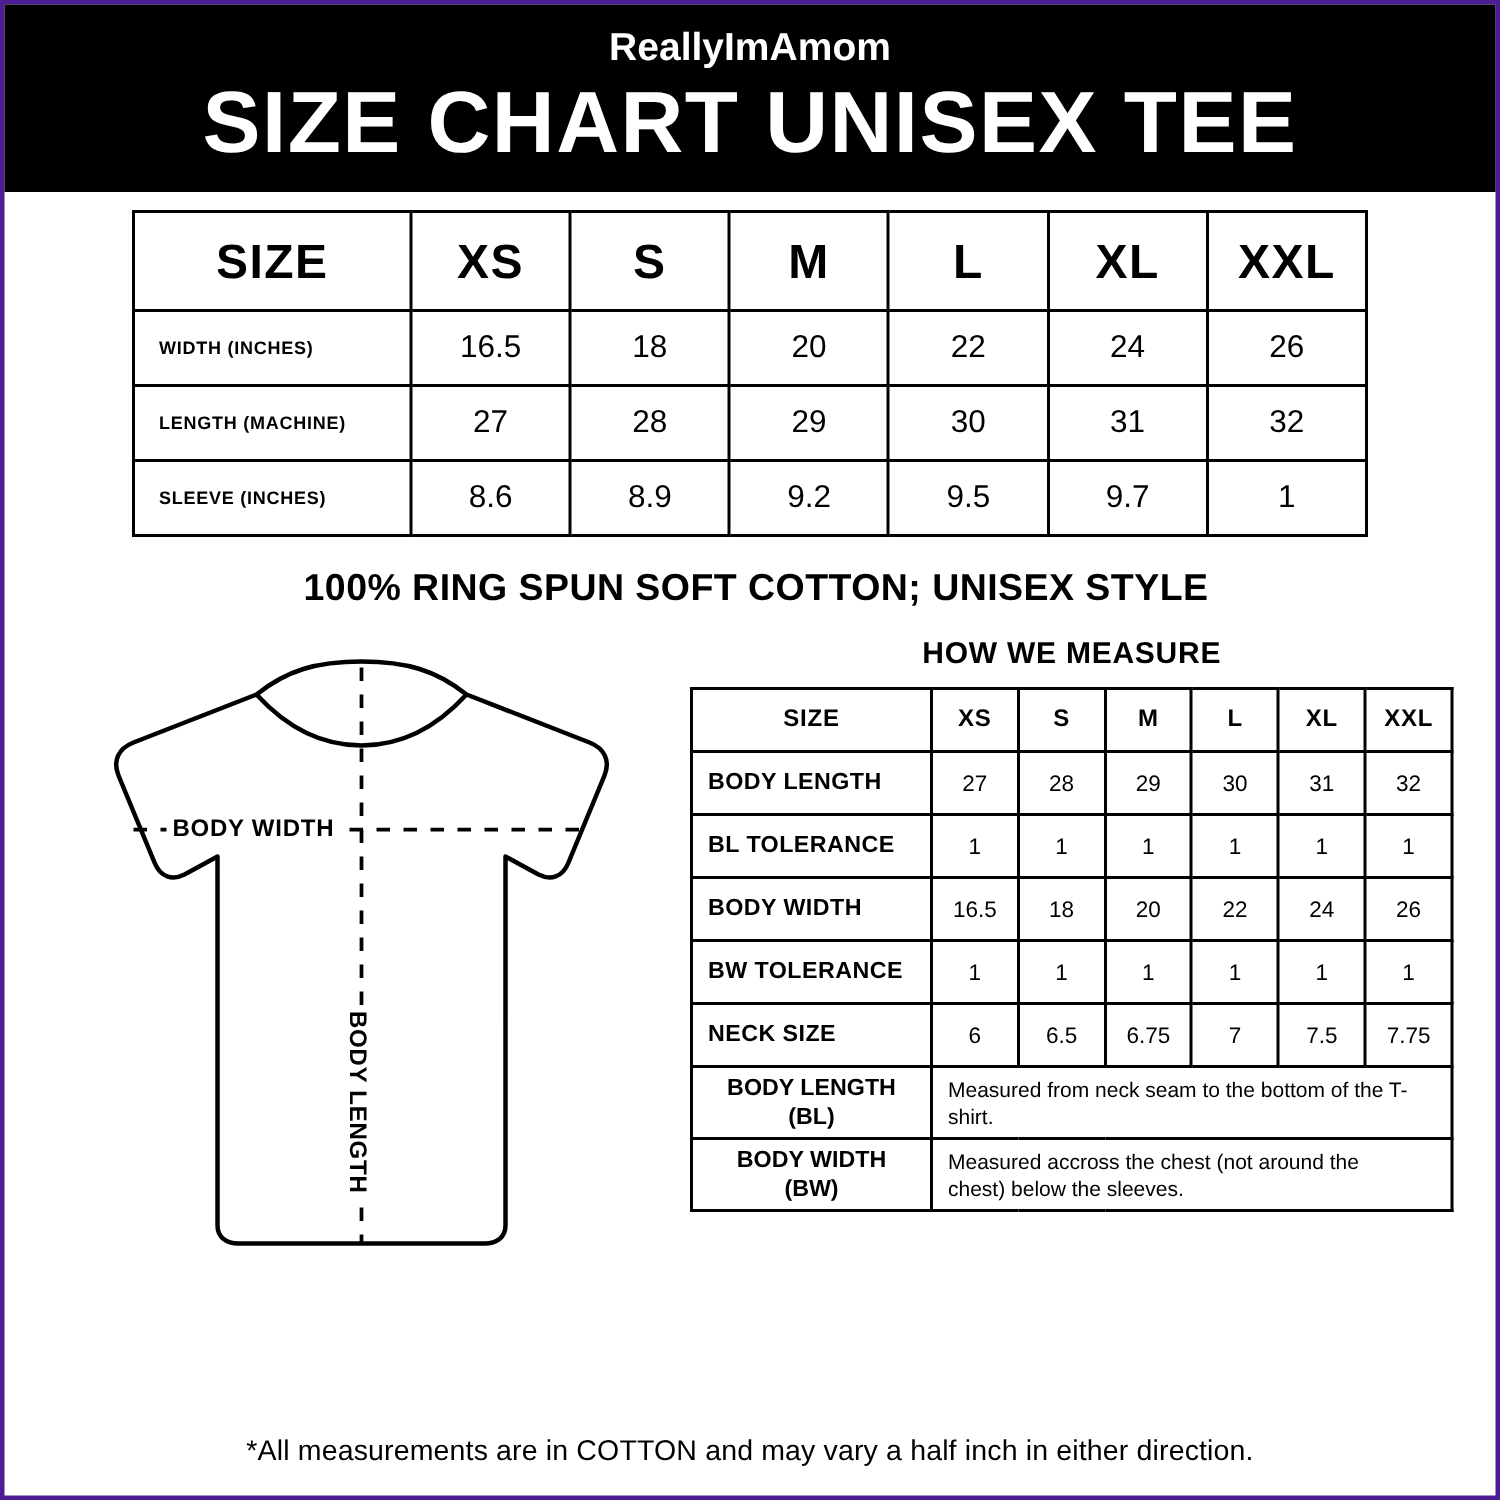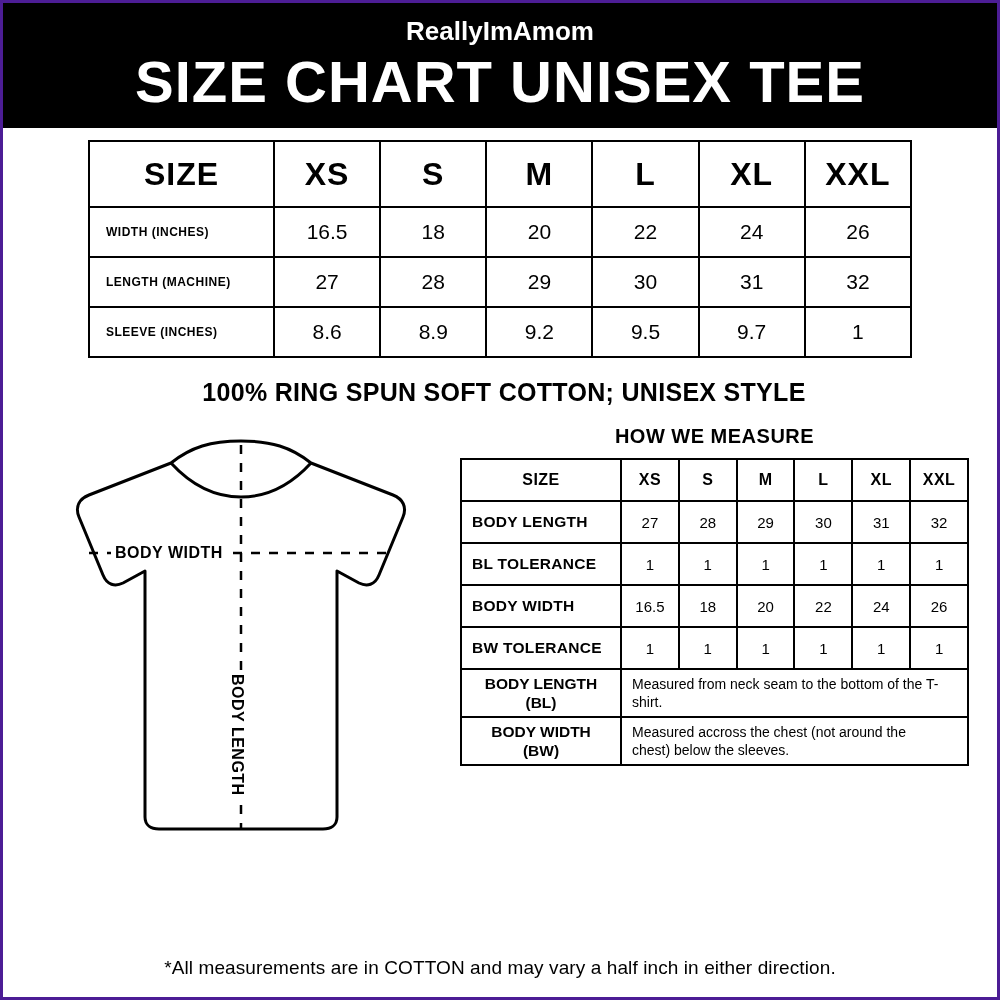--- a/index.html
+++ b/index.html
@@ -336,20 +336,29 @@
           </tr>
           <tr>
             <td class="m-label">BW TOLERANCE</td>
             <td>1</td>
             <td>1</td>
             <td>1</td>
             <td>1</td>
             <td>1</td>
             <td>1</td>
           </tr>
+          <tr>
+            <td class="m-label">NECK SIZE</td>
+            <td>6</td>
+            <td>6.5</td>
+            <td>6.75</td>
+            <td>7</td>
+            <td>7.5</td>
+            <td>7.75</td>
+          </tr>
           <tr class="defs">
             <td class="def-term">BODY LENGTH<br>(BL)</td>
             <td class="def-text" colspan="6">Measured from neck seam to the bottom of the T-shirt.</td>
           </tr>
           <tr class="defs">
             <td class="def-term">BODY WIDTH<br>(BW)</td>
             <td class="def-text" colspan="6">Measured accross the chest (not around the chest) below the sleeves.</td>
           </tr>
         </tbody>
       </table>

